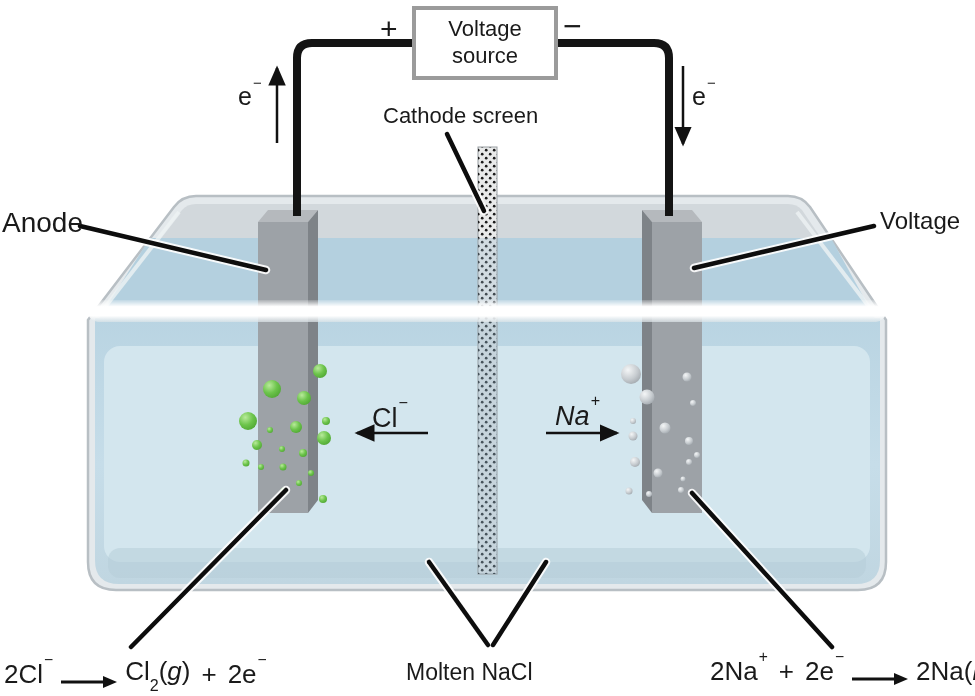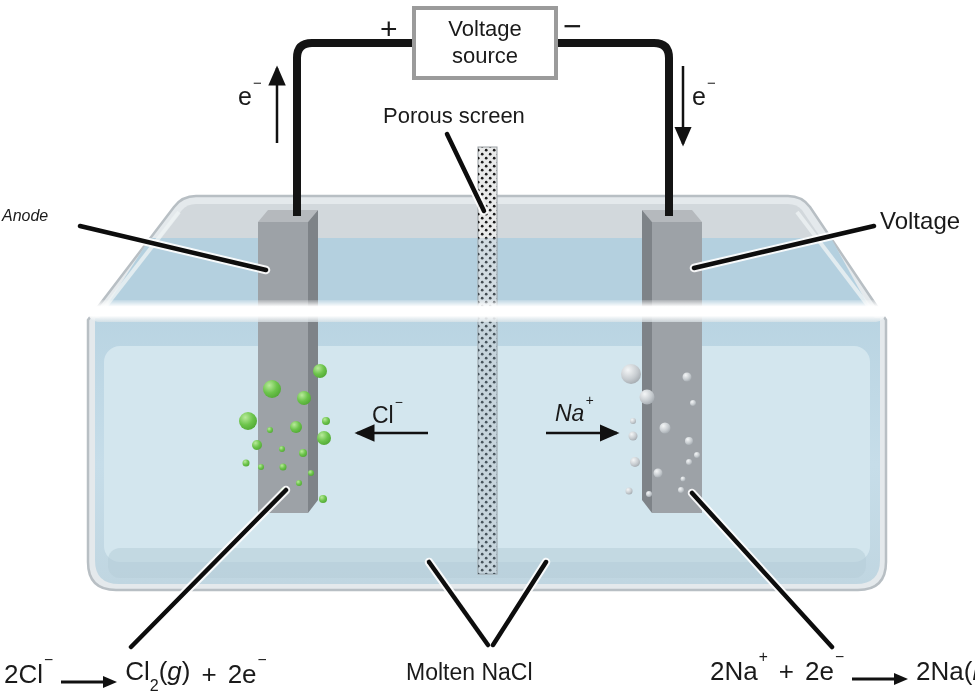--- a/index.html
+++ b/index.html
@@ -11,23 +11,23 @@
                background:#fff;border:4px solid #9b9b9b;box-sizing:border-box;
                display:flex;flex-direction:column;align-items:center;justify-content:center;
                font-size:22px;line-height:1.22;}
   .terminal{position:absolute;font-size:30px;font-weight:400;}
   .plus{left:380px;top:12px;}
   .minus{left:563px;top:8px;font-size:32px;}
   .e-lbl{font-size:25px;}
   .e-left{left:238px;top:82px;}
   .e-right{left:692px;top:82px;}
   .porous-lbl{left:383px;top:103px;font-size:22px;}
-  .anode-lbl{left:2px;top:207px;font-size:16px;font-style:italic;}
+  .anode-lbl{left:2px;top:207px;font-size:28px;}
   .cathode-lbl{left:880px;top:207px;font-size:24px;}
-  .ion-lbl{font-size:23px;}
+  .ion-lbl{font-size:27px;}
   .cl-ion{left:372px;top:402px;}
   .na-ion{left:555px;top:400px;font-style:italic;}
   .molten-lbl{left:406px;top:659px;font-size:23px;text-align:center;}
   .eq{position:absolute;top:656px;font-size:26px;display:flex;align-items:flex-end;}
   .eq-left{left:4px;}
   .eq-right{left:710px;}
   sup.s{font-size:60%;position:relative;top:-0.55em;margin-left:1px;}
   sub.s{font-size:62%;position:relative;top:0.28em;}
   .ital{font-style:italic;}
   .arrow-svg{margin:0 8px;display:block;}
@@ -184,21 +184,21 @@
 <div class="voltage-box">
   <span>Voltage</span>
   <span>source</span>
 </div>
 <div class="terminal plus">+</div>
 <div class="terminal minus">−</div>
 
 <div class="lbl e-lbl e-left"><span>e</span><sup class="s">−</sup></div>
 <div class="lbl e-lbl e-right"><span>e</span><sup class="s">−</sup></div>
 
-<div class="lbl porous-lbl">Porous screen</div>
+<div class="lbl porous-lbl">Cathode screen</div>
 <div class="lbl anode-lbl">Anode</div>
 <div class="lbl cathode-lbl">Voltage</div>
 <div class="lbl molten-lbl">Molten NaCl</div>
 
 <div class="lbl ion-lbl cl-ion"><span>Cl</span><sup class="s">−</sup></div>
 <div class="lbl ion-lbl na-ion"><span>Na</span><sup class="s">+</sup></div>
 
 <div class="eq eq-left">
   <span><span>2Cl</span><sup class="s">−</sup></span>
   <svg class="arrow-svg" width="56" height="16">

